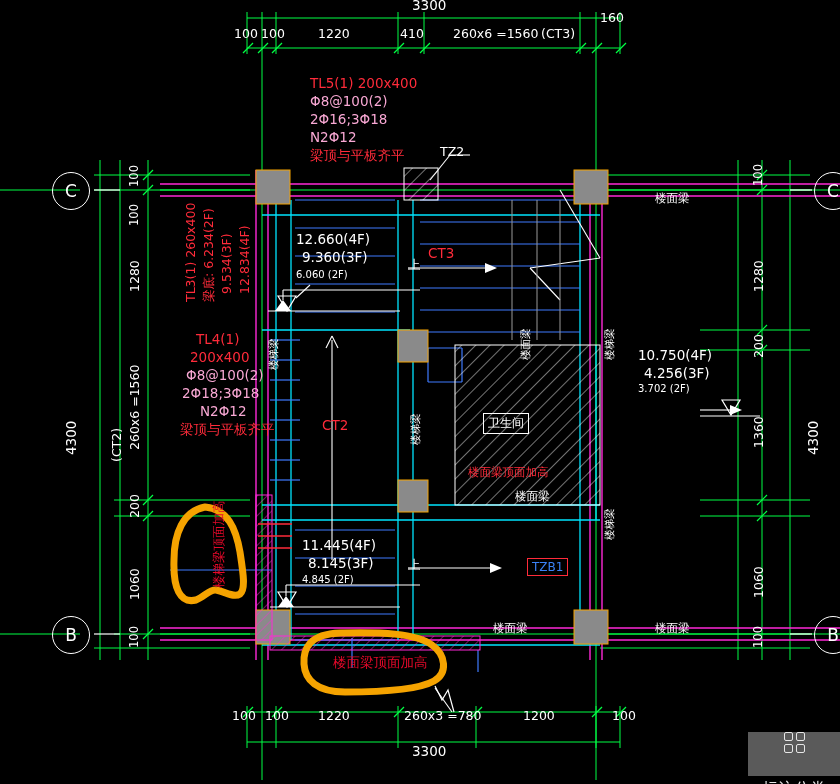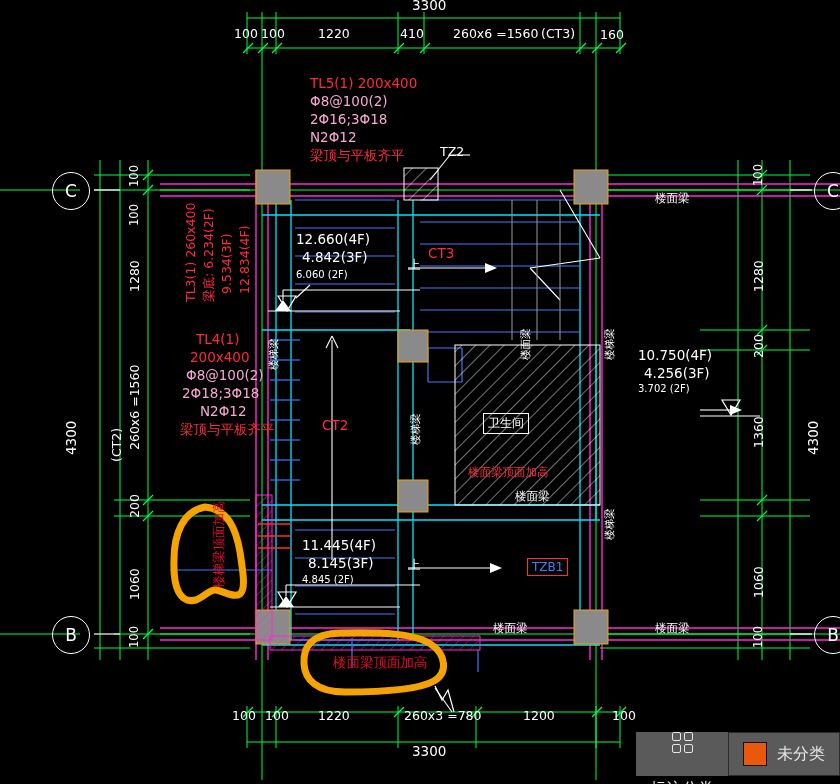--- a/index.html
+++ b/index.html
@@ -291,21 +291,21 @@
   <span>B</span>
 </div>
 
 <div class="t w fs13" style="left:412px;top:-2px">3300</div>
 <div class="t w fs12" style="left:234px;top:27px">100</div>
 <div class="t w fs12" style="left:261px;top:27px">100</div>
 <div class="t w fs12" style="left:318px;top:27px">1220</div>
 <div class="t w fs12" style="left:400px;top:27px">410</div>
 <div class="t w fs12" style="left:453px;top:27px">260x6 =1560</div>
 <div class="t w fs12" style="left:541px;top:27px">(CT3)</div>
-<div class="t w fs12" style="left:600px;top:28px">160</div>
+<div class="t w fs12" style="left:600px;top:11px">160</div>
 
 <div class="t w fs12" style="left:232px;top:709px">100</div>
 <div class="t w fs12" style="left:265px;top:709px">100</div>
 <div class="t w fs12" style="left:318px;top:709px">1220</div>
 <div class="t w fs12" style="left:404px;top:709px">260x3 =780</div>
 <div class="t w fs12" style="left:523px;top:709px">1200</div>
 <div class="t w fs12" style="left:612px;top:709px">100</div>
 <div class="t w fs13" style="left:412px;top:744px">3300</div>
 
 <div class="t w fs13 rot90" style="left:64px;top:455px">4300</div>
@@ -338,21 +338,21 @@
 <div class="t b fs13" style="left:182px;top:386px">2Φ18;3Φ18</div>
 <div class="t b fs13" style="left:200px;top:404px">N2Φ12</div>
 <div class="t r fs13" style="left:180px;top:422px">梁顶与平板齐平</div>
 
 <div class="t r fs12 rot90" style="left:184px;top:302px">TL3(1) 260x400</div>
 <div class="t r fs12 rot90" style="left:202px;top:302px">梁底: 6.234(2F)</div>
 <div class="t r fs12 rot90" style="left:220px;top:294px">9.534(3F)</div>
 <div class="t r fs12 rot90" style="left:238px;top:294px">12.834(4F)</div>
 
 <div class="t w fs13" style="left:296px;top:232px">12.660(4F)</div>
-<div class="t w fs13" style="left:302px;top:250px">4.842(3F)</div>
+<div class="t w fs13" style="left:302px;top:250px">9.360(3F)</div>
 <div class="t w fs15" style="left:296px;top:270px">6.060 (2F)</div>
 
 <div class="t w fs13" style="left:302px;top:538px">11.445(4F)</div>
 <div class="t w fs13" style="left:308px;top:556px">8.145(3F)</div>
 <div class="t w fs15" style="left:302px;top:575px">4.845 (2F)</div>
 
 <div class="t w fs13" style="left:638px;top:348px">10.750(4F)</div>
 <div class="t w fs13" style="left:644px;top:366px">4.256(3F)</div>
 <div class="t w fs15" style="left:638px;top:384px">3.702 (2F)</div>
 
@@ -383,17 +383,13 @@
   <div class="sb-left">
     <span class="gridicon">
       <i></i>
         <i></i>
         <i></i>
         <i></i>
     </span>
     <span class="sb-div"></span>
     <span>标注分类</span>
   </div>
-  <div class="sb-right">
-    <span class="swatch"></span>
-    <span>未分类</span>
-  </div>
 </div>
 
 </body></html>

